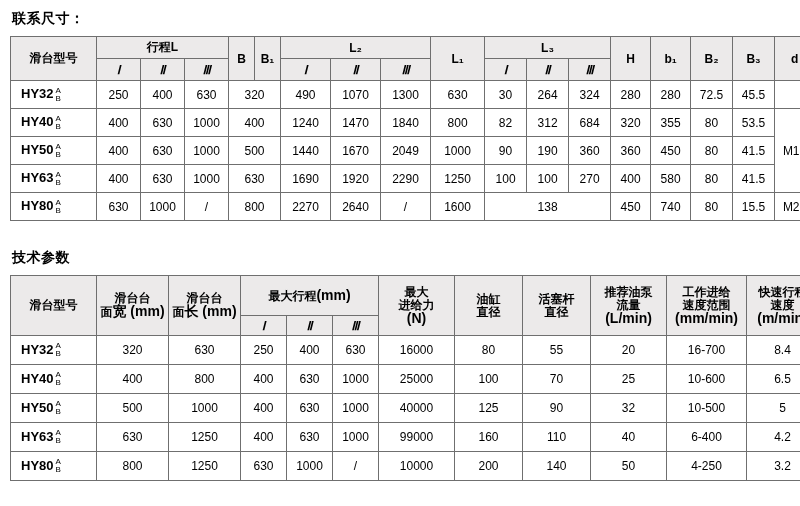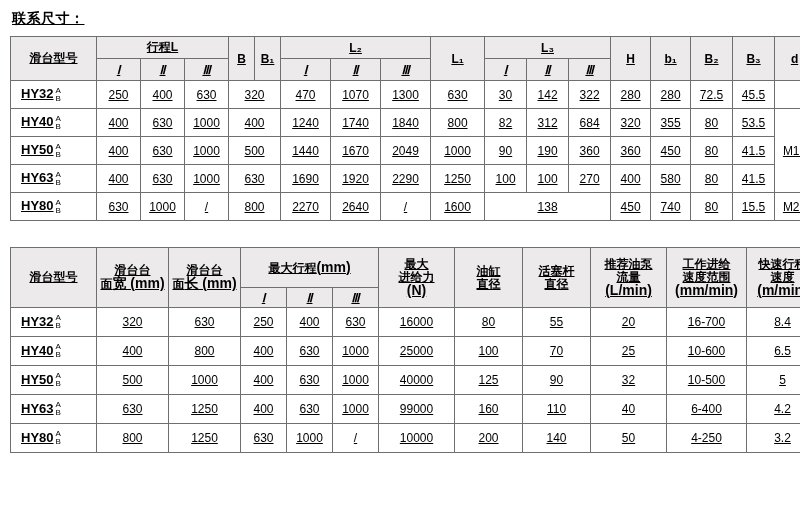--- a/index.html
+++ b/index.html
@@ -13,21 +13,20 @@
     font-family: "Liberation Sans", sans-serif;
     color: #000000;
     font-size: 12px;
     position: relative;
     overflow: hidden;
   }
   .page {
     padding: 6px 10px 0 10px;
     box-sizing: border-box;
     width: 700px;
-    text-decoration: underline;
   }
   .section-title {
     font-size: 14px;
     font-weight: bold;
     margin: 4px 0 8px 2px;
     letter-spacing: 0.5px;
   }
   table {
     border-collapse: collapse;
     width: 780px;
@@ -142,42 +141,42 @@
         <td>Ⅱ</td>
         <td>Ⅲ</td>
       </tr>
 
       <tr>
         <td class="model"><span>HY32</span><span class="ab"><span>A</span><span>B</span></span></td>
         <td>250</td>
         <td>400</td>
         <td>630</td>
         <td colspan="2">320</td>
-        <td>470</td>
+        <td>490</td>
         <td>1070</td>
         <td>1300</td>
         <td>630</td>
         <td>30</td>
-        <td>142</td>
-        <td>322</td>
+        <td>264</td>
+        <td>324</td>
         <td>280</td>
         <td>280</td>
         <td>72.5</td>
         <td>45.5</td>
         <td></td>
       </tr>
 
       <tr>
         <td class="model"><span>HY40</span><span class="ab"><span>A</span><span>B</span></span></td>
         <td>400</td>
         <td>630</td>
         <td>1000</td>
         <td colspan="2">400</td>
         <td>1240</td>
-        <td>1740</td>
+        <td>1470</td>
         <td>1840</td>
         <td>800</td>
         <td>82</td>
         <td>312</td>
         <td>684</td>
         <td>320</td>
         <td>355</td>
         <td>80</td>
         <td>53.5</td>
         <td rowspan="3">M16</td>
@@ -236,20 +235,21 @@
         <td>740</td>
         <td>80</td>
         <td>15.5</td>
         <td>M20</td>
       </tr>
     </tbody>
   </table>
 
   <div class="spacer"></div>
 
+  <div class="section-title">技术参数</div>
 
   <table id="t2">
     <colgroup>
       <col style="width:86px">
       <col style="width:72px">
       <col style="width:72px">
       <col style="width:46px">
         <col style="width:46px">
         <col style="width:46px">
       <col style="width:76px">

